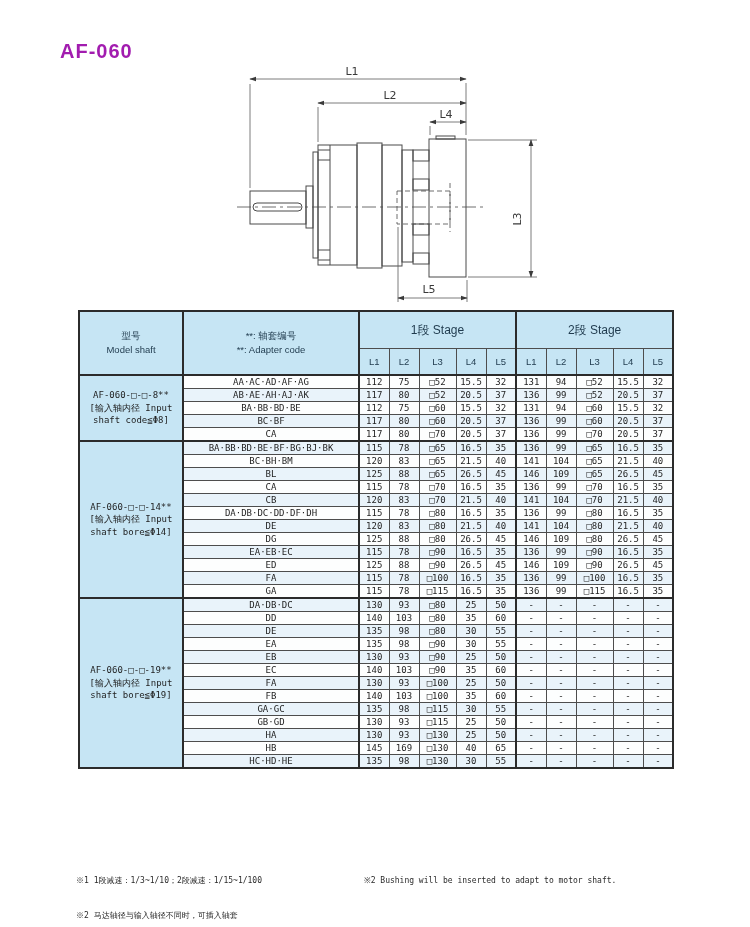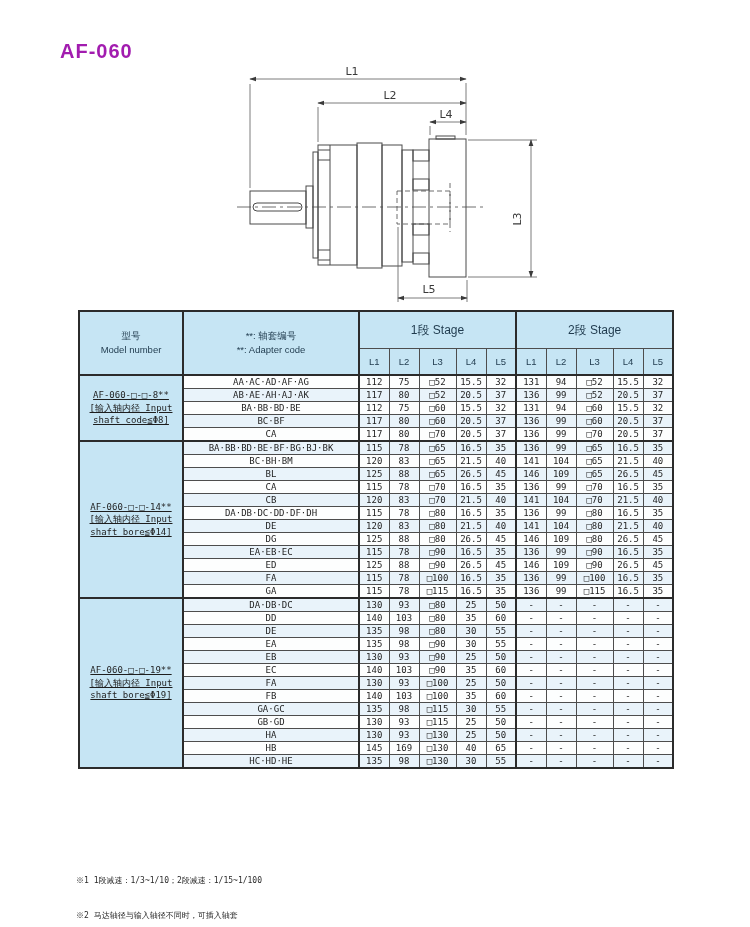--- a/index.html
+++ b/index.html
@@ -32,21 +32,21 @@
   .spec tbody td{
     height:12px;font-family:"DejaVu Sans Mono","Liberation Mono",monospace;
     font-size:9px;color:#1e1e1e;background:#fdfefe;
   }
   .spec tbody tr.alt td{background:#e9f3fa;}
   .spec tbody tr.g-end td{border-bottom:2px solid #2b2b2b;}
   td.model-cell{
     background:#c6e5f4 !important;
     font-family:"DejaVu Sans Mono","Liberation Mono",monospace;
     font-size:8px;line-height:1.4;color:#14323f;
-    border-bottom:2px solid #2b2b2b;white-space:nowrap;text-decoration:underline;
+    border-bottom:2px solid #2b2b2b;white-space:nowrap;
   }
   .footnote{
     position:absolute;top:852px;
     font-family:"DejaVu Sans Mono","Liberation Mono",monospace;
     font-size:8px;line-height:1.45;color:#2a2a2a;white-space:pre;
   }
   .footnote.cn{left:76px;}
   .footnote.en{left:364px;}
 </style>
 </head>
@@ -127,21 +127,21 @@
     <col style="width:30px">
       <col style="width:30px">
       <col style="width:37px">
       <col style="width:30px">
       <col style="width:30px">
   </colgroup>
   <thead>
     <tr>
       <th rowspan="2" class="rowspan-hdr">
         <div>型号</div>
-        <div>Model number</div>
+        <div>Model shaft</div>
       </th>
       <th rowspan="2" class="rowspan-hdr b2l">
         <div>**: 轴套编号</div>
         <div>**: Adapter code</div>
       </th>
       <th colspan="5" class="stage-hdr b2l">1段 Stage</th>
       <th colspan="5" class="stage-hdr b2l">2段 Stage</th>
     </tr>
     <tr id="dims-row">
         <th class="dim-hdr b2l">L1</th>
@@ -563,13 +563,14 @@
         <td>-</td>
       </tr>
     </tbody>
 </table>
 
 <div class="footnote cn">
   <div>※1 1段减速：1/3~1/10；2段减速：1/15~1/100</div>
   <div>※2 马达轴径与输入轴径不同时，可插入轴套</div>
 </div>
 <div class="footnote en">
+  <div>※2 Bushing will be inserted to adapt to motor shaft.</div>
 </div>
 
 </body></html>

